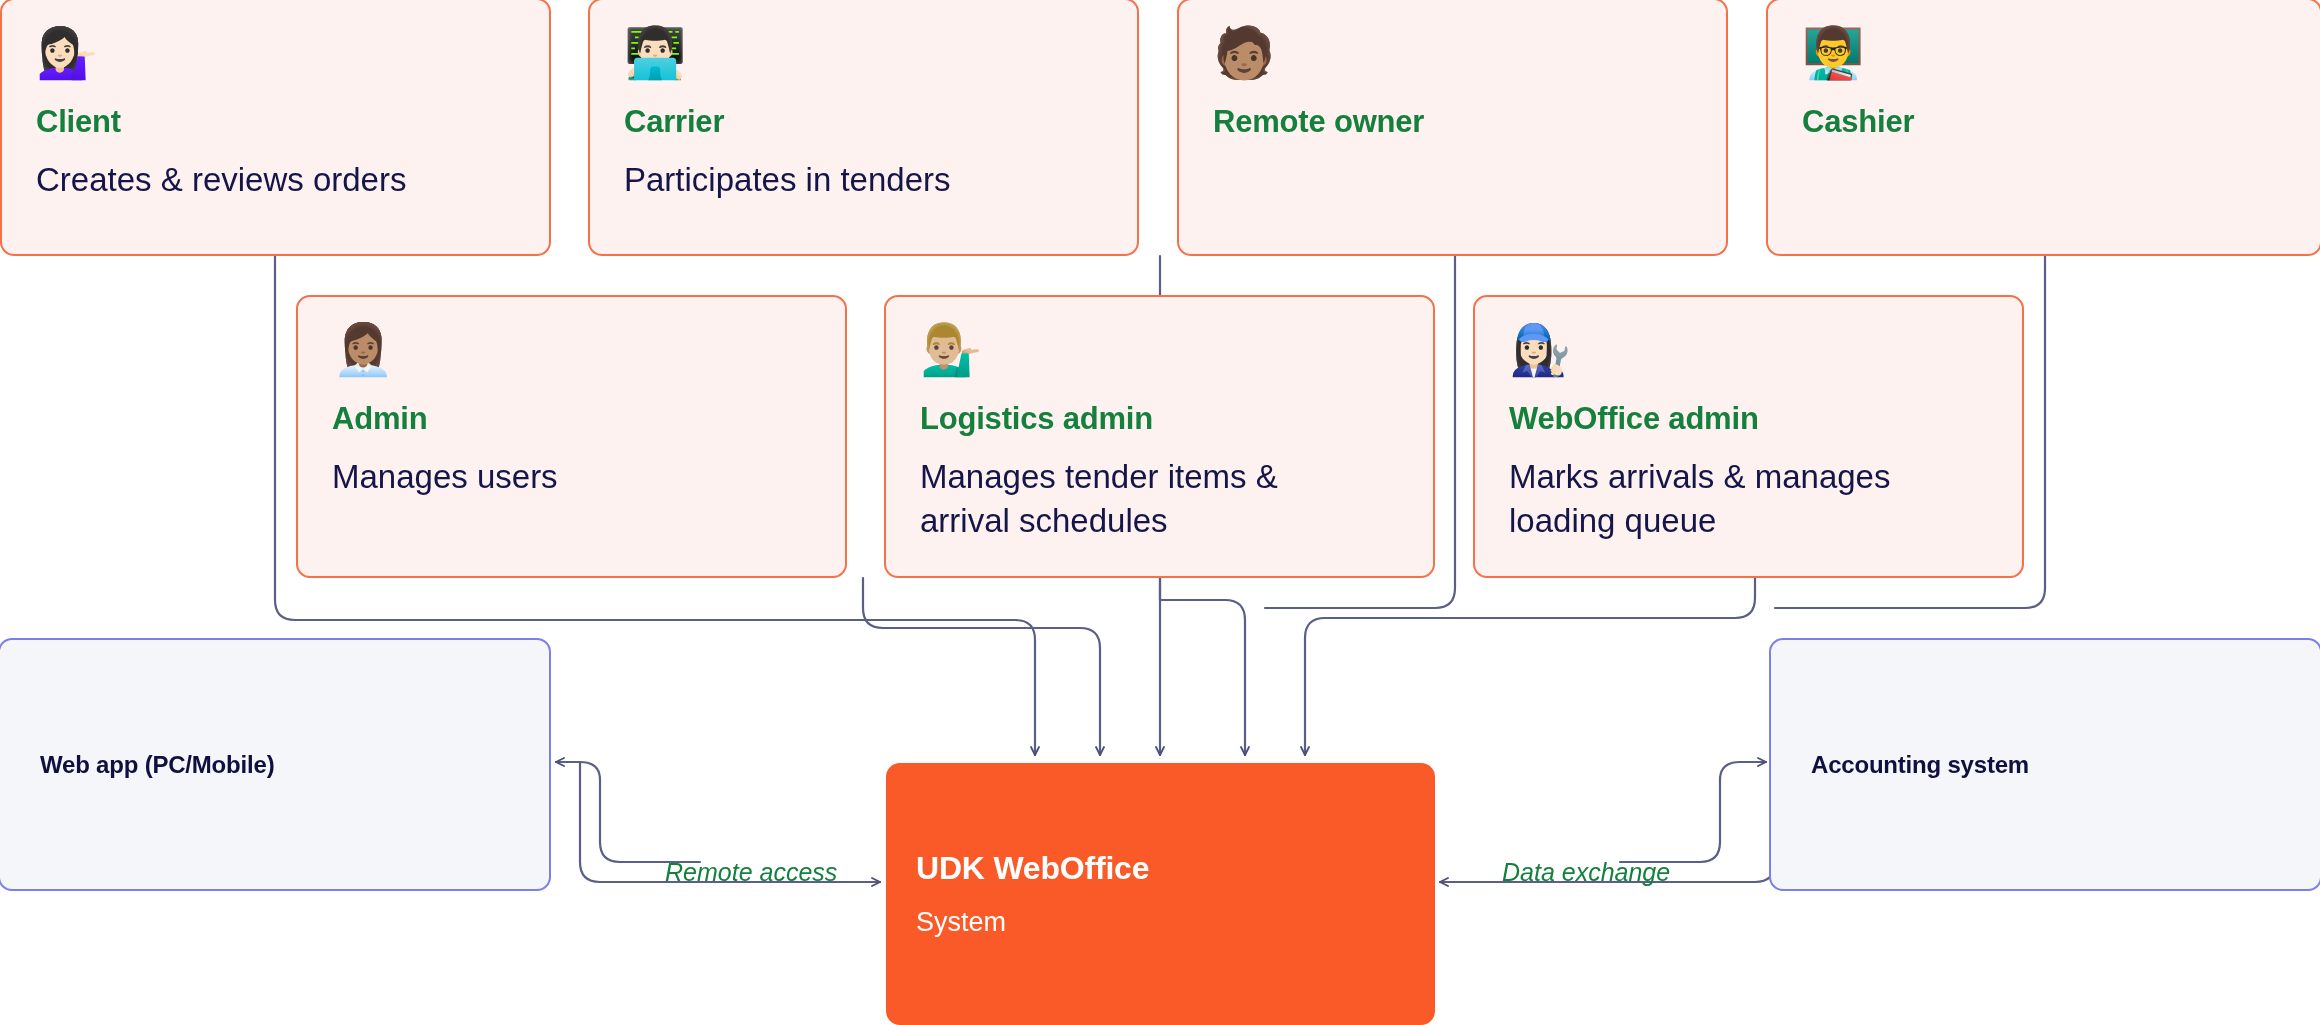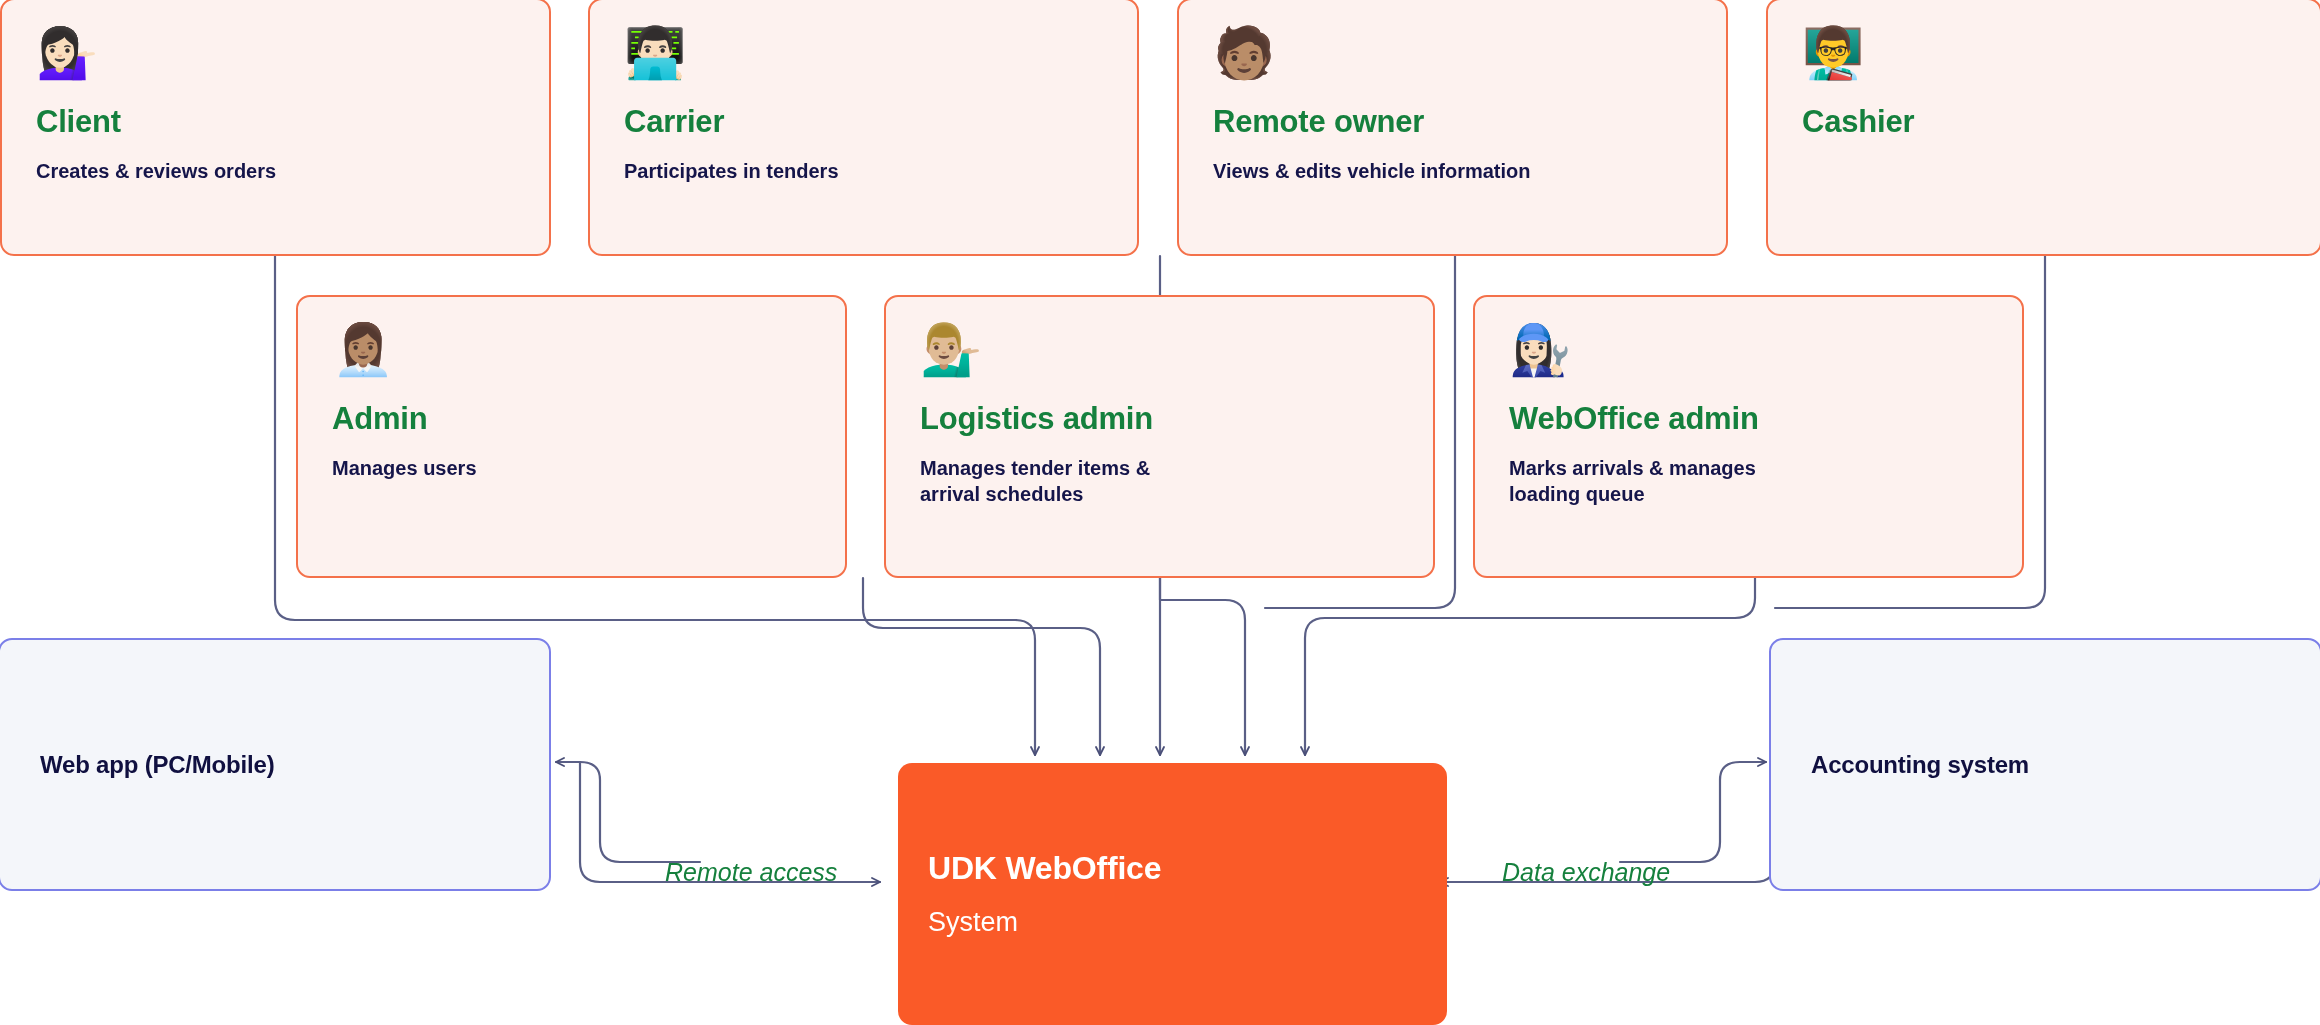--- a/index.html
+++ b/index.html
@@ -28,22 +28,22 @@
     margin-bottom: 26px;
   }
   .role-title {
     font-size: 31px;
     font-weight: 700;
     color: #15803d;
     letter-spacing: -0.2px;
     margin-bottom: 18px;
   }
   .role-desc {
-    font-size: 20px;
-    font-weight: 700;
+    font-size: 33px;
+    font-weight: 400;
     color: #15154a;
     line-height: 1.32;
   }
 
   
   .sys-box {
     position: absolute;
     background: #F4F6FA;
     border: 2px solid #7B7FE8;
     border-radius: 14px;
@@ -137,21 +137,20 @@
 
   <div class="role-card" style="left:588px; top:-2px; width:551px; height:258px;">
     <span class="role-emoji">👨🏻‍💻</span>
     <div class="role-title">Carrier</div>
     <div class="role-desc">Participates in tenders</div>
   </div>
 
   <div class="role-card" style="left:1177px; top:-2px; width:551px; height:258px;">
     <span class="role-emoji">🧑🏽</span>
     <div class="role-title">Remote owner</div>
-    <div class="role-desc">Views &amp; edits vehicle information</div>
   </div>
 
   <div class="role-card" style="left:1766px; top:-2px; width:556px; height:258px;">
     <span class="role-emoji">👨‍🏫</span>
     <div class="role-title">Cashier</div>
   </div>
 
   <div class="role-card" style="left:296px; top:295px; width:551px; height:283px;">
     <span class="role-emoji">👩🏽‍💼</span>
     <div class="role-title">Admin</div>
@@ -171,21 +170,21 @@
   </div>
 
   <div class="sys-box" style="left:-2px; top:638px; width:553px; height:253px;">
     <span class="sys-label">Web app (PC/Mobile)</span>
   </div>
 
   <div class="sys-box" style="left:1769px; top:638px; width:553px; height:253px;">
     <span class="sys-label">Accounting system</span>
   </div>
 
-  <div class="core-box" style="left:886px; top:763px; width:549px; height:262px;margin-left:12px;">
+  <div class="core-box" style="left:886px; top:763px; width:549px; height:262px;">
     <div class="core-title">UDK WebOffice</div>
     <div class="core-sub">System</div>
   </div>
 
   <div class="edge-label" style="left:665px; top:858px;">Remote access</div>
 
   <div class="edge-label" style="left:1473px; top:858px;margin-left:29px;">Data exchange</div>
 
 </div>
 

